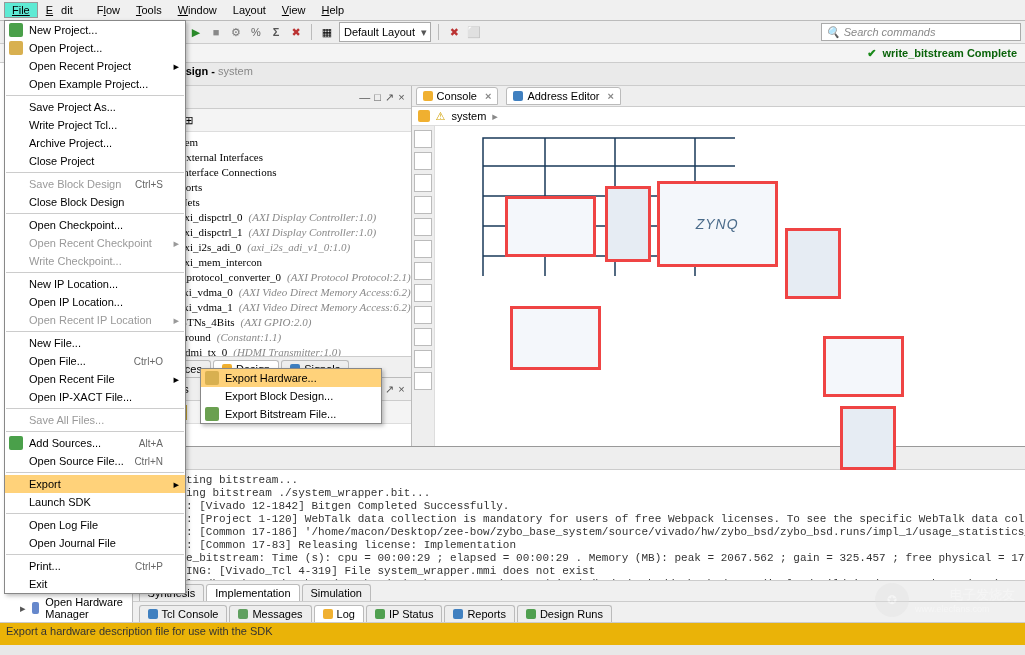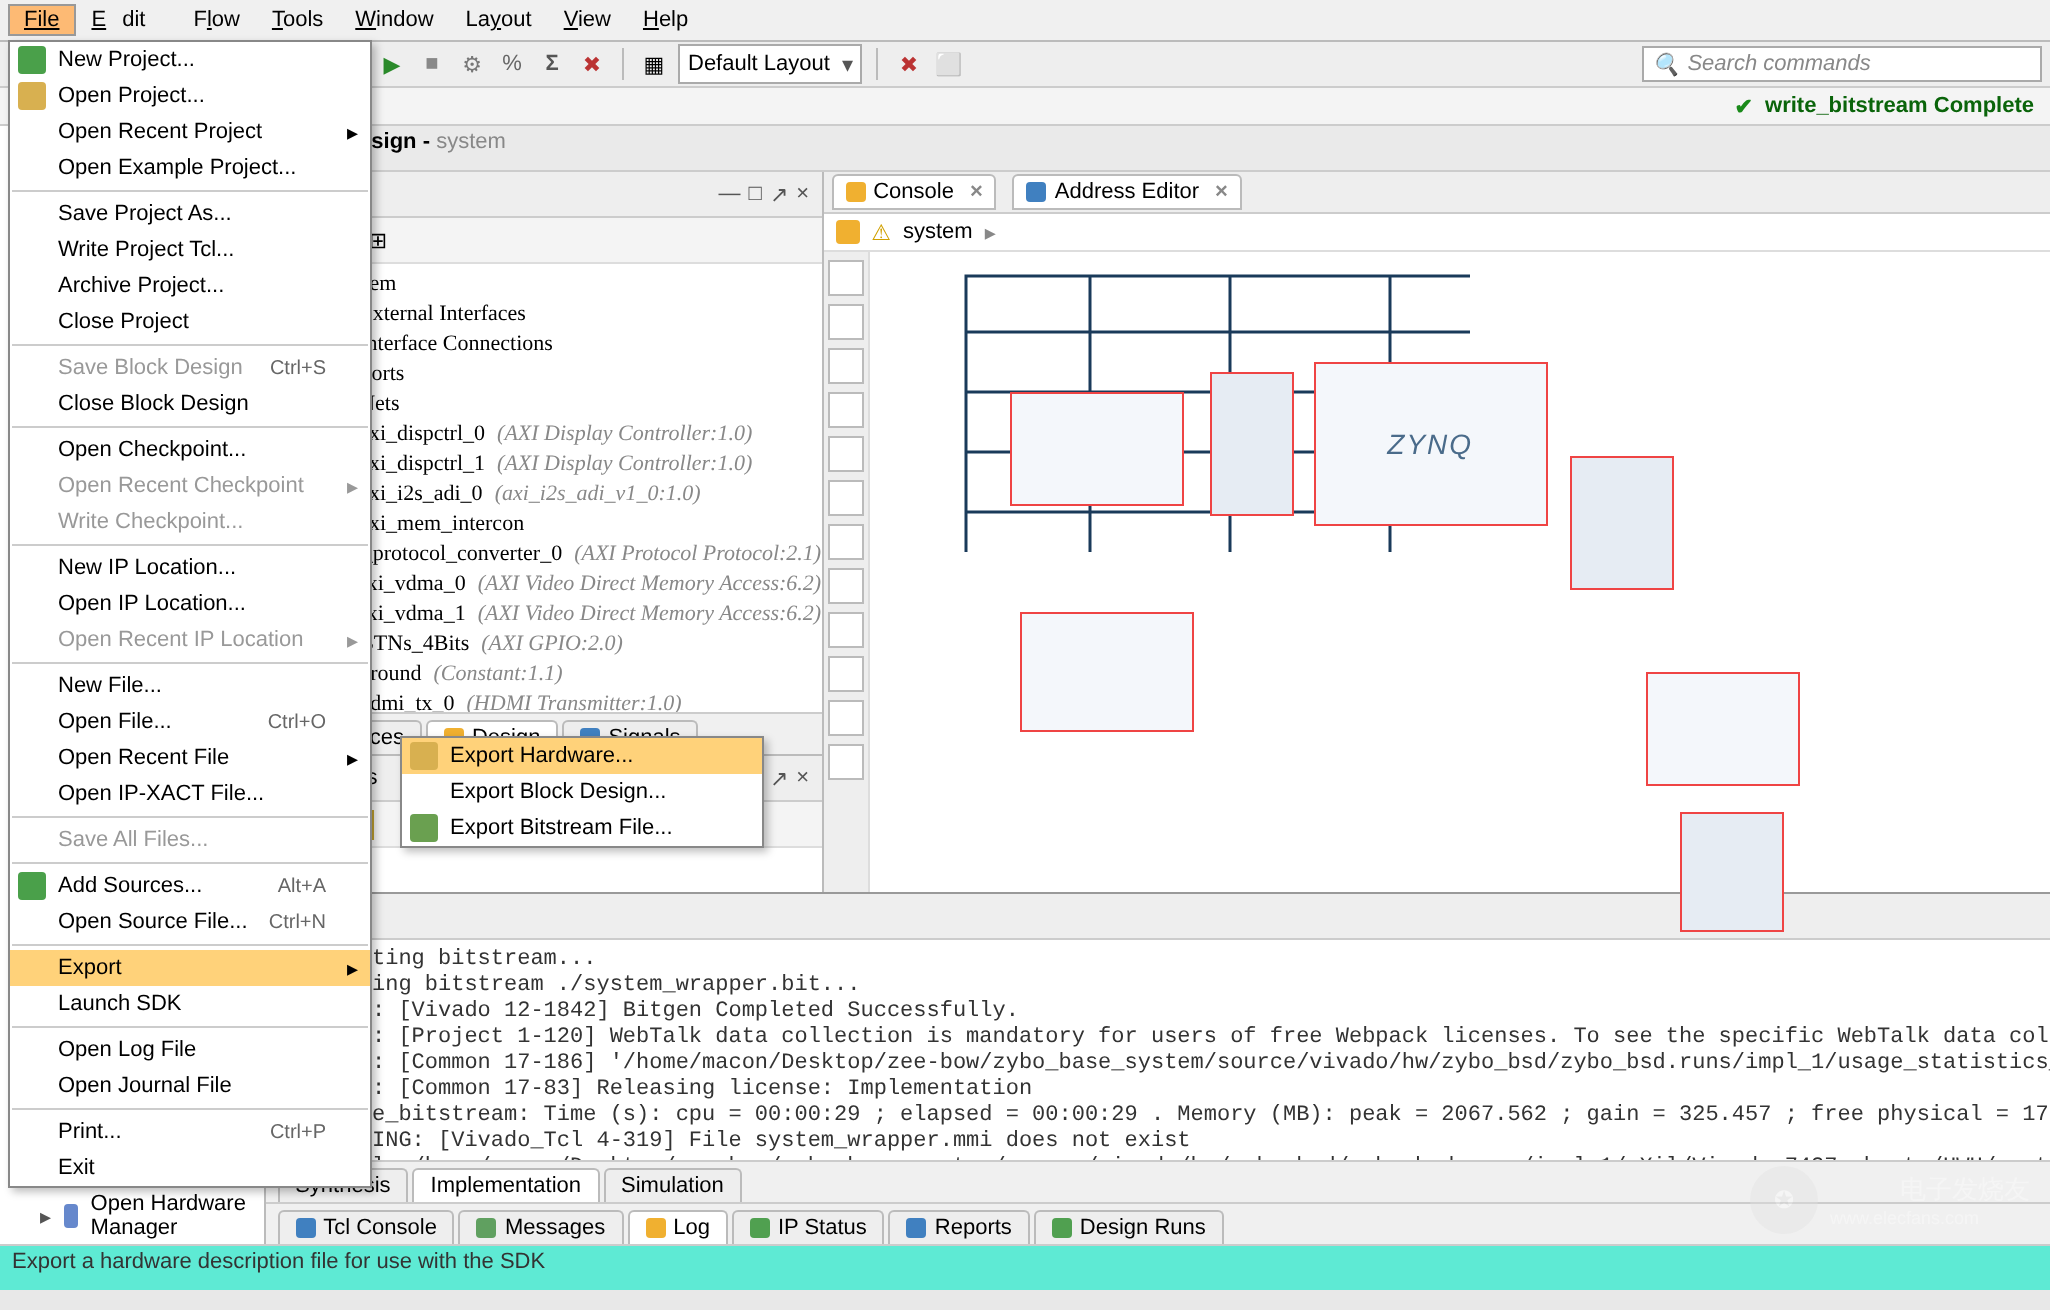--- a/index.html
+++ b/index.html
@@ -1,18 +1,18 @@
 <!DOCTYPE html>
 <html><head>
 <meta charset="utf-8">
 <style>
   html,body{margin:0;padding:0;font-family:Tahoma,Arial,sans-serif;font-size:11px;color:#000;background:#e8e8e8;width:1025px;height:655px;overflow:hidden;}
   .menubar{height:20px;background:#f0f0f0;border-bottom:1px solid #bbb;display:flex;align-items:center;padding:0 4px;}
   .menubar span{padding:2px 8px;cursor:default;}
-  .menubar span.active,.menubar span:hover{background:#fdba74;border:1px solid #999;padding:1px 7px;}
+  .menubar span.active,.menubar span:hover{background:#5eead4;border:1px solid #999;padding:1px 7px;}
   .toolbar{height:22px;background:#eee;border-bottom:1px solid #ccc;display:flex;align-items:center;gap:4px;padding:0 6px;position:relative;}
   .toolbar .icon{display:inline-flex;width:16px;height:16px;align-items:center;justify-content:center;}
   .toolbar .sep{width:1px;height:16px;background:#bbb;margin:0 3px;}
   .toolbar .layoutbox{display:flex;align-items:center;border:1px solid #aaa;background:#fff;height:18px;padding:0 4px;}
   .search{position:absolute;right:4px;top:2px;width:190px;height:16px;border:1px solid #aaa;background:#fff;display:flex;align-items:center;padding:0 4px;color:#888;font-style:italic;}
   .statusline{height:18px;background:#f4f4f4;border-bottom:1px solid #ccc;display:flex;align-items:center;justify-content:flex-end;padding:0 8px;font-weight:bold;color:#0a640a;}
   .body{display:flex;height:559px;}
   .maincol{flex:1;display:flex;flex-direction:column;}
   .bdheader{height:18px;background:#eaeaea;border-bottom:1px solid #ccc;padding:2px 6px;font-weight:bold;}
   .bdheader .sub{color:#888;font-weight:normal;}
@@ -34,27 +34,27 @@
   .propspanel{height:68px;border-top:1px solid #bbb;background:#fff;display:flex;flex-direction:column;}
   .diagramcol{flex:1;display:flex;flex-direction:column;background:#fff;}
   .diag-tabs{height:20px;background:#eee;border-bottom:1px solid #ccc;display:flex;align-items:center;padding:0 4px;gap:8px;}
   .diag-tabs .dtab{padding:2px 6px;border:1px solid #bbb;background:#fff;border-radius:3px 3px 0 0;display:flex;align-items:center;gap:4px;}
   .diag-tabs .dclose{color:#888;font-weight:bold;margin-left:4px;}
   .diag-breadcrumb{height:18px;border-bottom:1px solid #ddd;display:flex;align-items:center;padding:0 6px;gap:6px;}
   .diag-body{flex:1;display:flex;}
   .diag-toolbar{width:22px;background:#eee;border-right:1px solid #ddd;display:flex;flex-direction:column;align-items:center;gap:4px;padding-top:4px;}
   .diag-toolbar .tbtn{width:16px;height:16px;border:1px solid #bbb;background:#fff;}
   .diag-canvas{flex:1;background:#fff;position:relative;}
-  .block{position:absolute;background:#e6ecf3;border:1px solid #ef4444;text-align:right;}
+  .block{position:absolute;background:#e6ecf3;border:3px solid #ef4444;text-align:right;}
   .block.big{background:#f4f7fb;}
   .zynq{position:absolute;font-style:italic;color:#4a6b8a;font-size:14px;letter-spacing:1px;}
   .wires{position:absolute;inset:0;}
   .logpanel{height:175px;border-top:1px solid #999;background:#fff;display:flex;flex-direction:column;}
   .logtext{flex:1;font-family:"Courier New",monospace;font-size:11px;white-space:pre;overflow:hidden;padding:4px 6px;color:#333;line-height:13px;}
-  .botstatus{height:18px;background:#5eead4;border-top:1px solid #ccc;padding:2px 6px;color:#333;}
+  .botstatus{height:18px;background:#eab308;border-top:1px solid #ccc;padding:2px 6px;color:#333;}
   .watermark{position:absolute;right:10px;bottom:35px;width:160px;height:40px;opacity:0.35;display:flex;align-items:center;justify-content:flex-end;color:#fff;font-size:12px;pointer-events:none;}
   .watermark .logo{width:34px;height:34px;border-radius:50%;background:#e0e0e0;display:flex;align-items:center;justify-content:center;margin-right:6px;}
 
   
   .dropdown{position:absolute;background:#fff;border:1px solid #888;box-shadow:2px 2px 4px rgba(0,0,0,0.25);z-index:100;min-width:180px;}
   .dropdown .item{padding:3px 22px 3px 24px;display:flex;align-items:center;justify-content:space-between;position:relative;cursor:default;}
   .dropdown .item.disabled{color:#999;}
   .dropdown .item.highlight{background:#ffd27a;}
   .dropdown .item .shortcut{color:#666;font-size:10px;}
   .dropdown .item .arrow{position:absolute;right:6px;}

